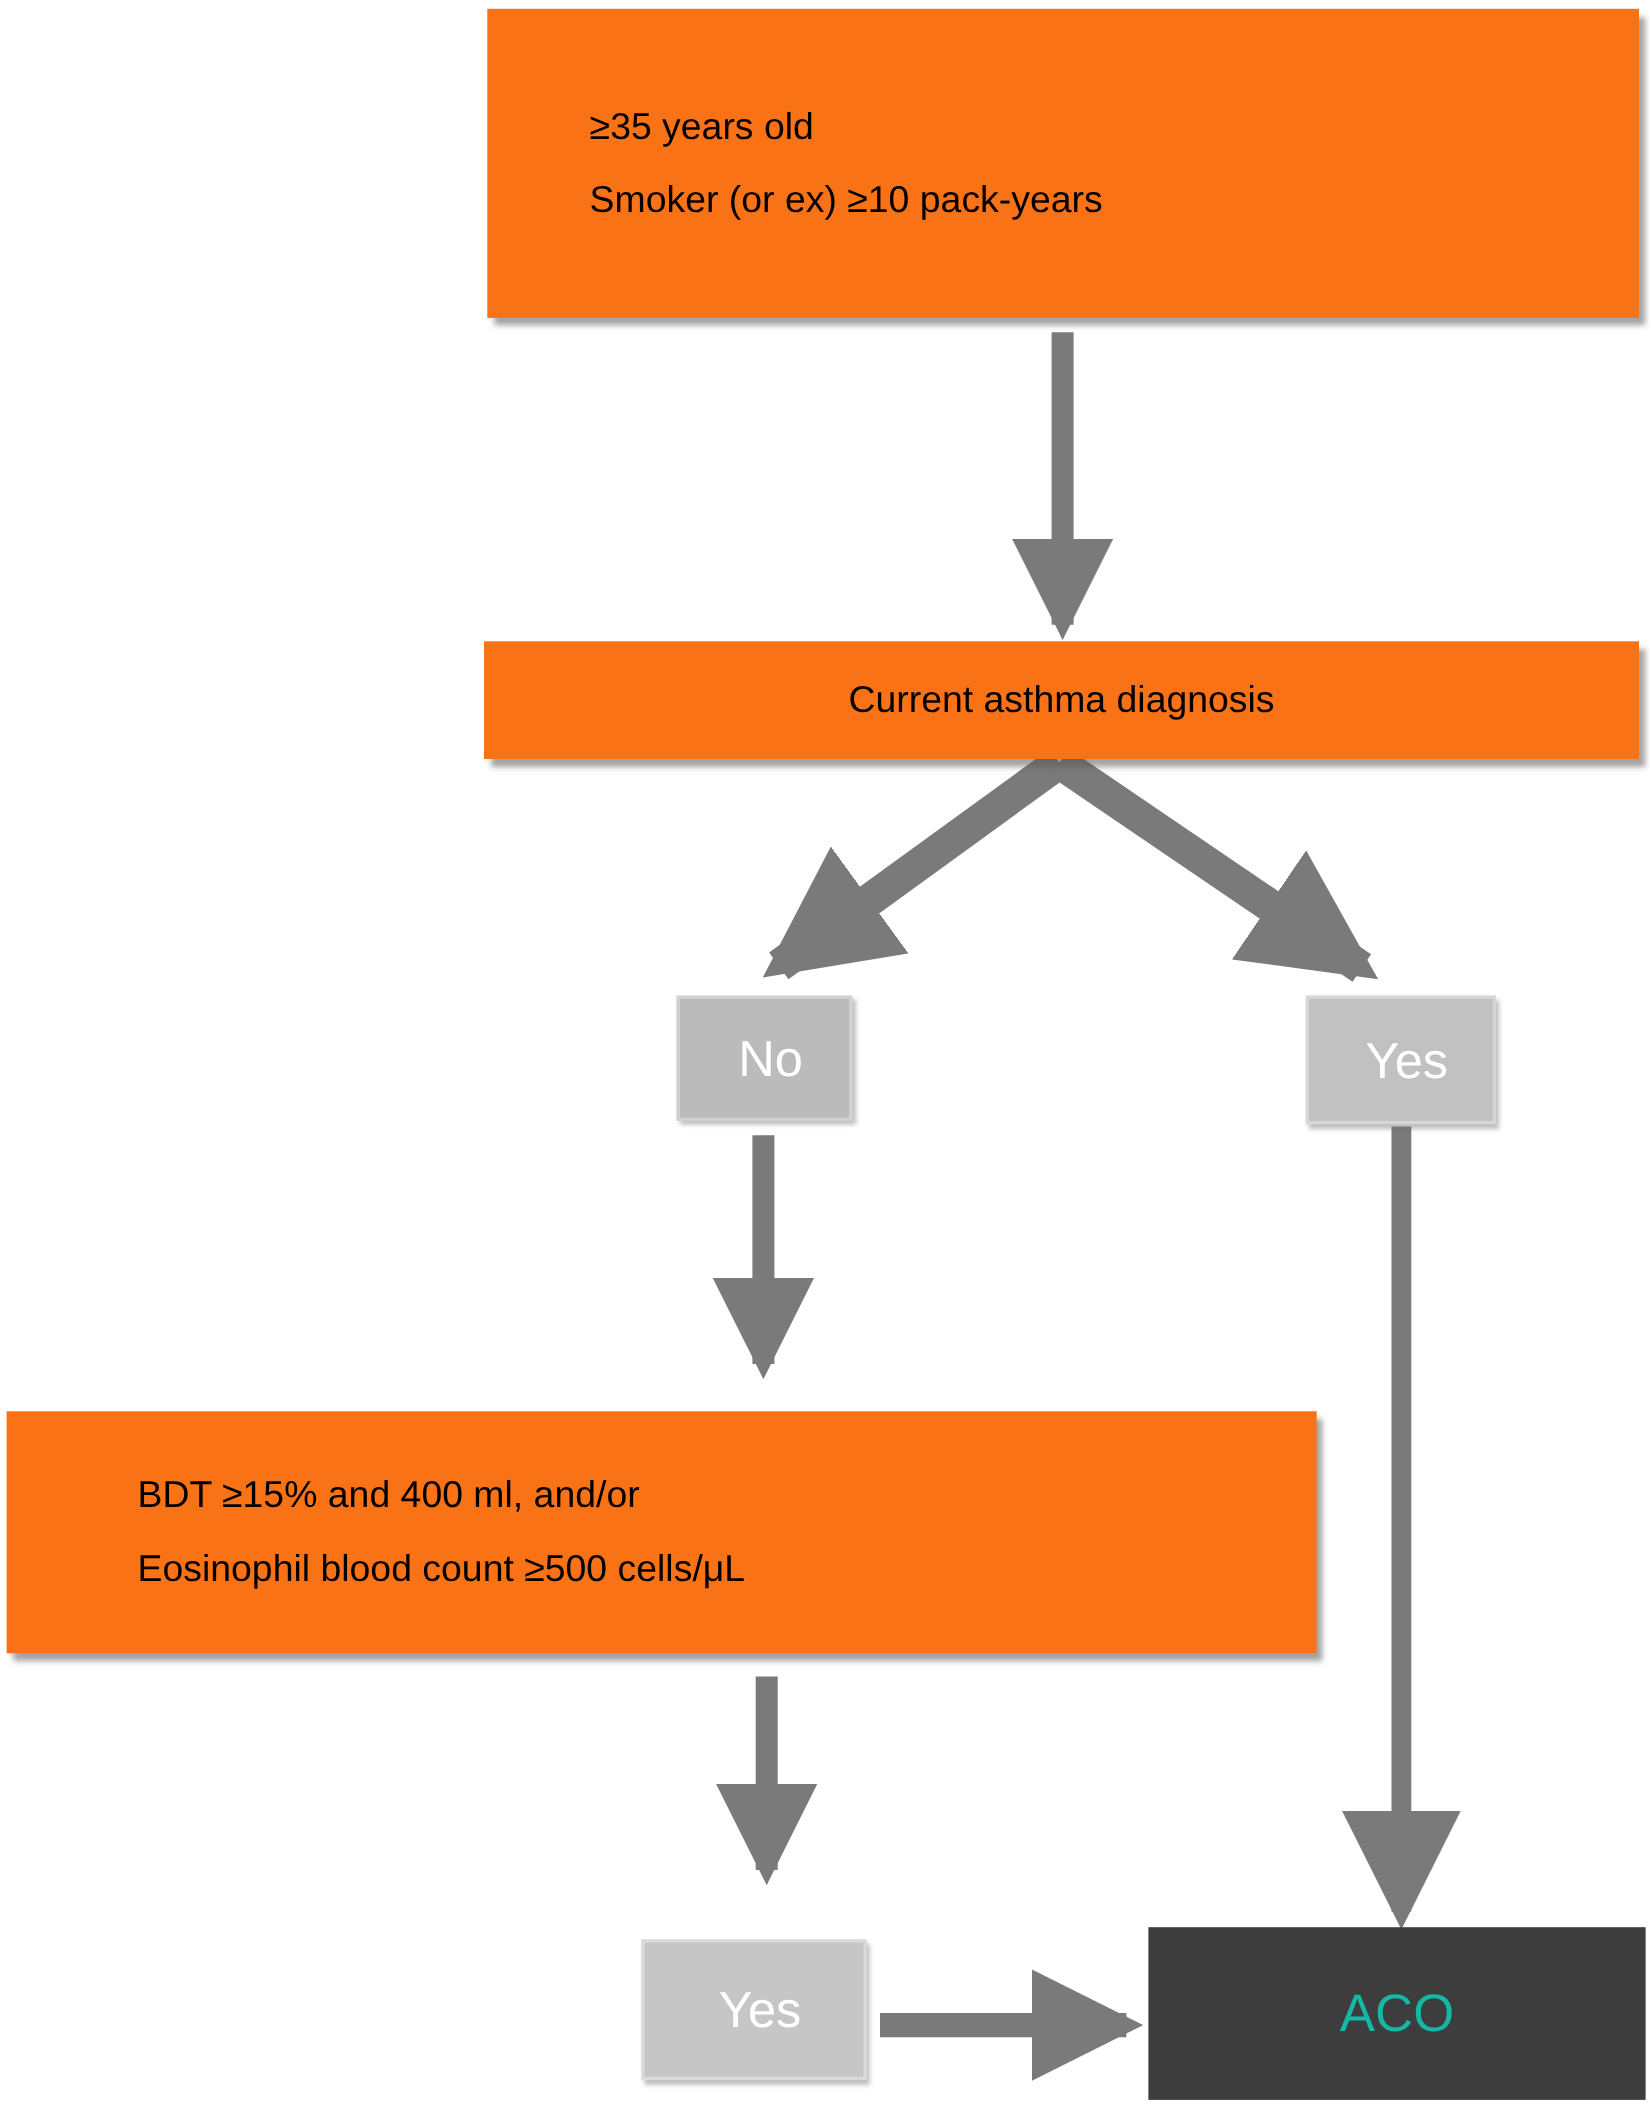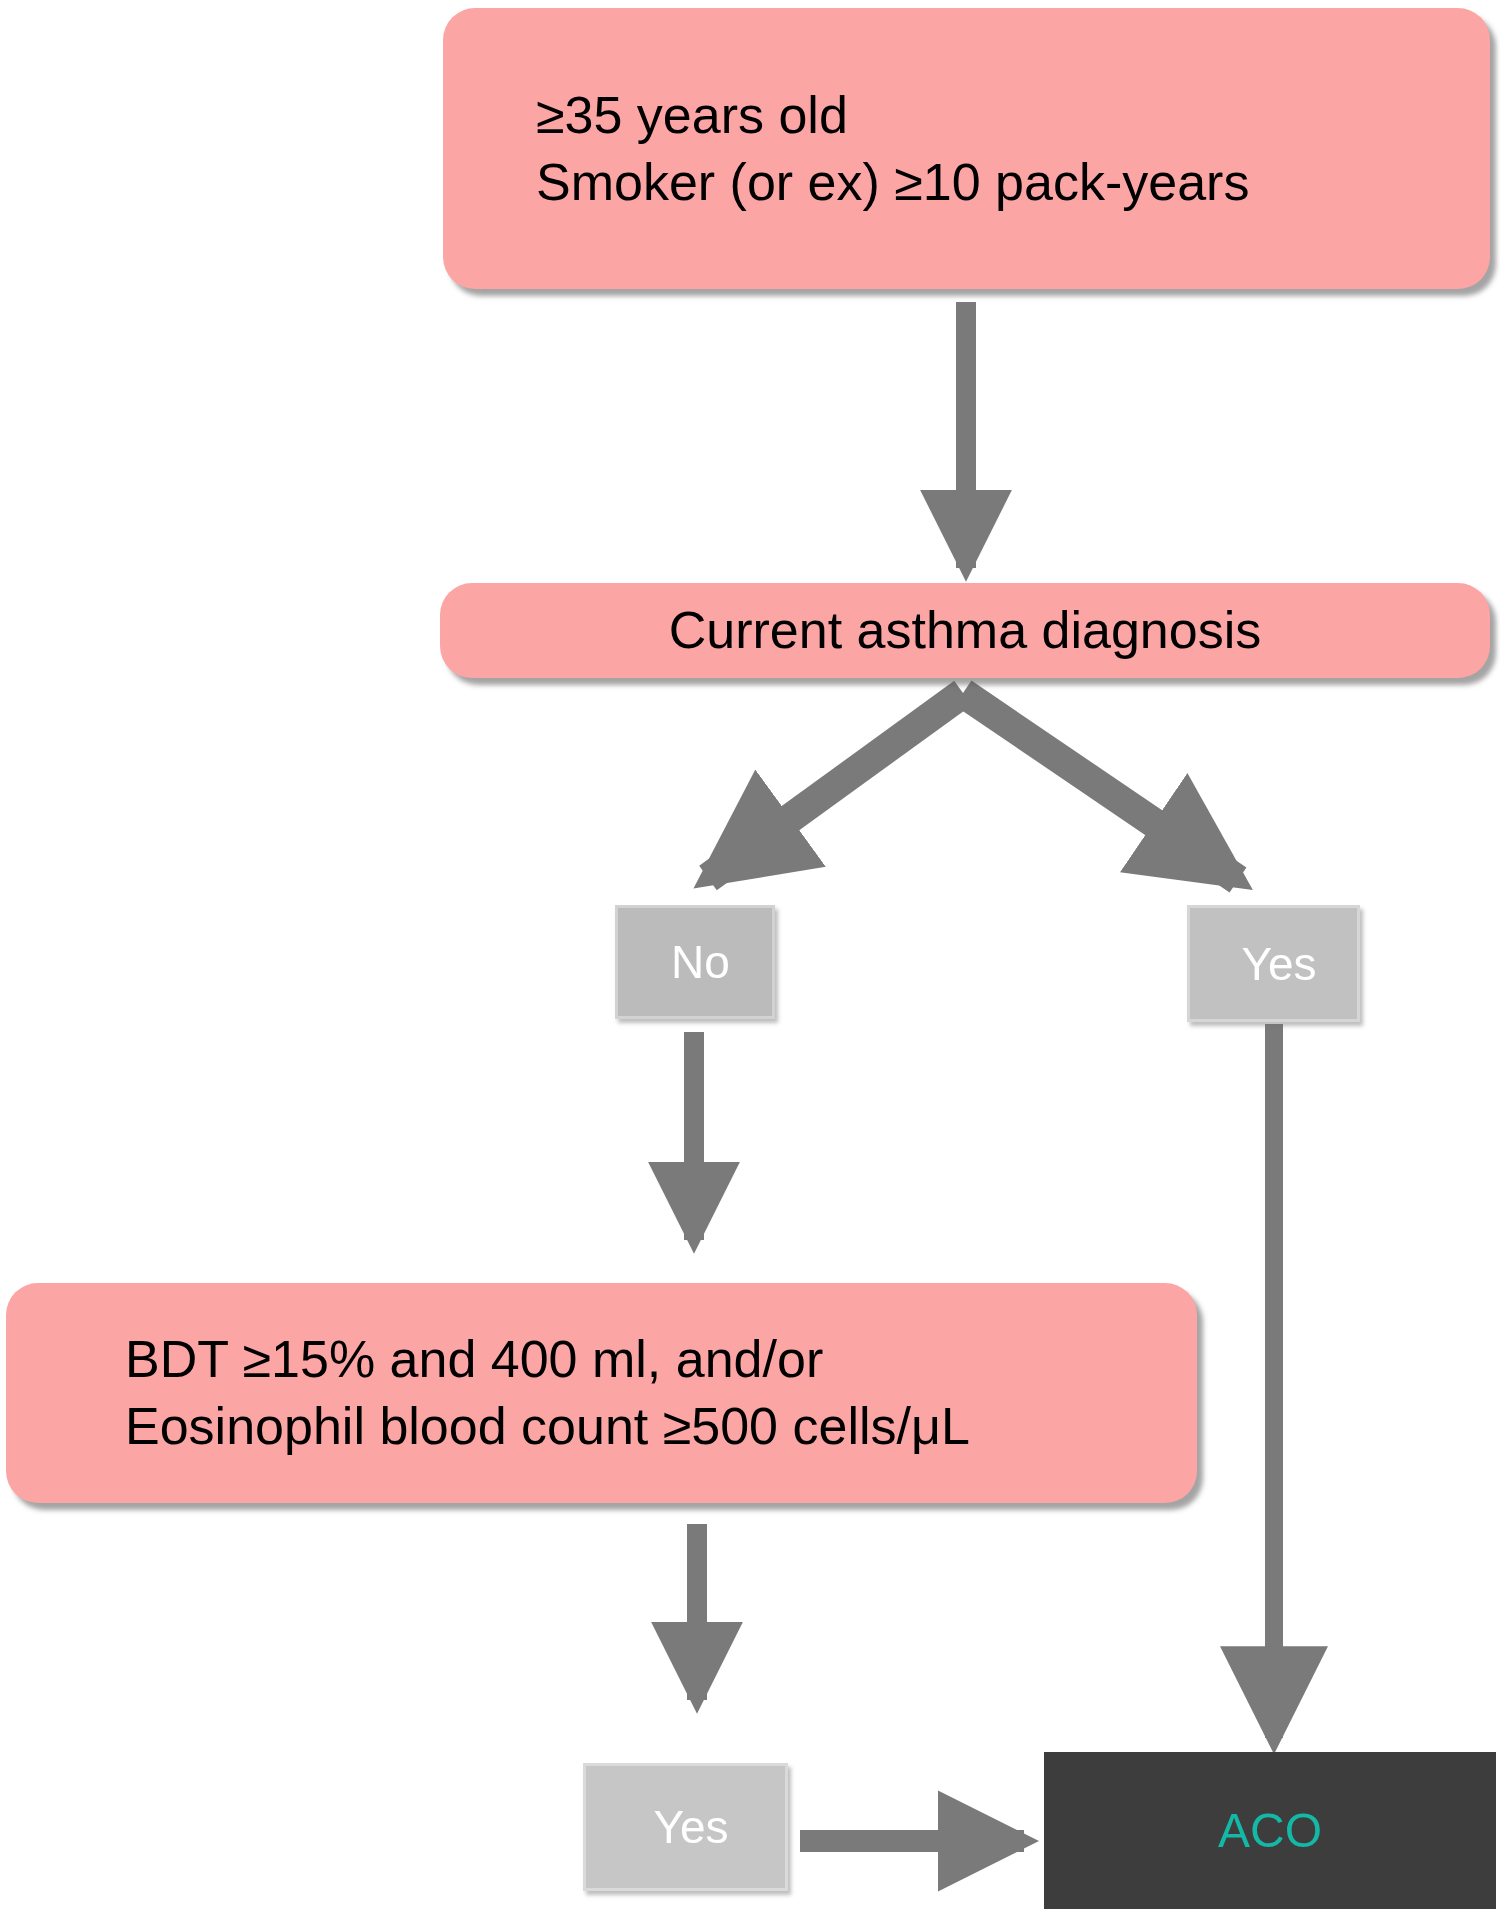--- a/index.html
+++ b/index.html
@@ -13,26 +13,25 @@
     height: 1916px;
     background: #ffffff;
     font-family: "Liberation Sans", "DejaVu Sans", sans-serif;
     overflow: hidden;
   }
   .node {
     position: absolute;
     box-sizing: border-box;
   }
   .blue-box {
-    background: #fca5a5;
+    background: #f97316;
     box-shadow: 6px 7px 5px rgba(90, 90, 90, 0.55);
     color: #000000;
-    font-size: 52px;
+    font-size: 34px;
     line-height: 67px;
-    border-radius: 32px;
   }
   .blue-box .lines {
     display: flex;
     flex-direction: column;
     justify-content: center;
     height: 100%;
   }
   .gray-box {
     color: #ffffff;
     font-size: 46px;
@@ -104,21 +103,21 @@
     <line x1="800" y1="1841" x2="1024" y2="1841" stroke="#7a7a7a" stroke-width="22" marker-end="url(#ah)"></line>
   </svg>
 
   <div class="node blue-box" style="left:443px; top:8px; width:1047px; height:281px; padding-left:93px;">
     <div class="lines">
       <div>≥35 years old</div>
       <div>Smoker (or ex) ≥10 pack-years</div>
     </div>
   </div>
 
-  <div class="node blue-box" style="left:440px; top:583px; width:1050px; height:95px;">
+  <div class="node blue-box" style="left:440px; top:583px; width:1050px; height:107px;">
     <div class="centered-label">Current asthma diagnosis</div>
   </div>
 
   <div class="node gray-box" style="left:615px; top:905px; width:160px; height:114px; background:#bbbbbb;">
     <span>No</span>
   </div>
 
   <div class="node gray-box" style="left:1187px; top:905px; width:173px; height:117px; background:#c1c1c1;">
     <span>Yes</span>
   </div>

